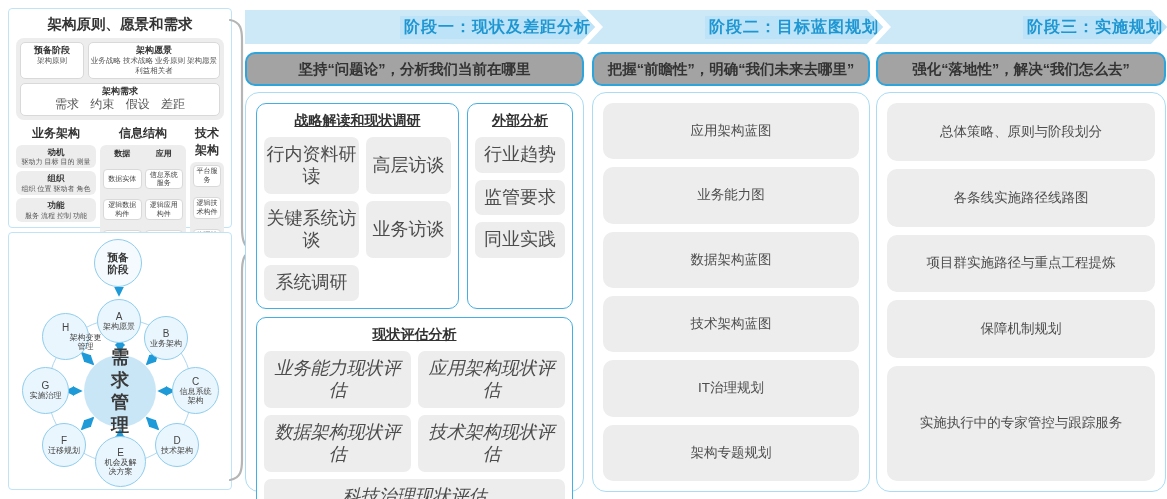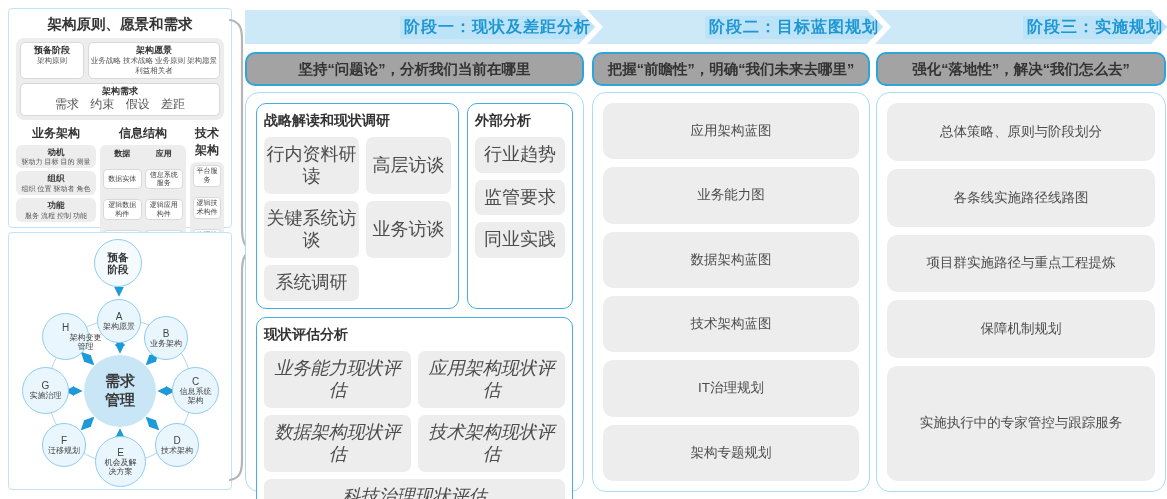--- a/index.html
+++ b/index.html
@@ -51,42 +51,42 @@
   .node-c{left:163px;top:134px;width:47px;height:47px;}
   .node-c .nlabel{width:35px;}
   .node-d{left:146px;top:190px;width:44px;height:44px;}
   .node-e{left:86px;top:203px;width:51px;height:51px;}
   .node-e .nlabel{width:36px;}
   .node-f{left:33px;top:190px;width:44px;height:44px;}
   .node-g{left:13px;top:134px;width:47px;height:47px;}
   .node-h{left:33px;top:80px;width:47px;height:47px;}
   .node-h .nlabel{width:35px;margin-left:40px;}
   .node-center{left:75px;top:122px;width:72px;height:72px;background:#c9e6f7;border:none;}
-  .node-center .nlabel{font-size:15px;font-weight:bold;color:#3a3a3a;width:32px;line-height:1.25;}
+  .node-center .nlabel{font-size:18px;font-weight:bold;color:#3a3a3a;width:32px;line-height:1.25;}
 
   
   .brace{position:absolute;left:226px;top:18px;}
 
   
   .phases{position:absolute;left:245px;top:10px;width:922px;height:482px;}
   .band{position:absolute;top:0;height:34px;background:#cde9f8;display:flex;align-items:center;justify-content:flex-end;}
   .band-title{font-size:16px;font-weight:bold;color:#1e96d2;background:#bce3f7;padding:1px 4px;letter-spacing:1px;}
   .band1{left:0;width:350px;clip-path:polygon(0 0,calc(100% - 16px) 0,100% 50%,calc(100% - 16px) 100%,0 100%);}
   .band2{left:342px;width:296px;clip-path:polygon(0 0,calc(100% - 16px) 0,100% 50%,calc(100% - 16px) 100%,0 100%,16px 50%);}
   .band3{left:630px;width:292px;clip-path:polygon(0 0,calc(100% - 16px) 0,100% 50%,calc(100% - 16px) 100%,0 100%,16px 50%);}
   .subtitle{position:absolute;top:42px;height:34px;background:#a3a3a3;border:2px solid #2da4db;border-radius:10px;box-sizing:border-box;display:flex;align-items:center;justify-content:center;font-size:14.5px;font-weight:bold;color:#333;}
   .sub1{left:0;width:339px;}
   .sub2{left:347px;width:278px;}
   .sub3{left:631px;width:290px;}
   .pcol{position:absolute;top:82px;height:400px;background:#fff;border:1.5px solid #aadcf4;border-radius:14px;box-sizing:border-box;padding:10px;display:flex;flex-direction:column;gap:8px;}
   .pcol1{left:0;width:339px;}
   .pcol2{left:347px;width:278px;}
   .pcol3{left:631px;width:290px;}
   .group{border:1.5px solid #45afe3;border-radius:10px;box-sizing:border-box;padding:7px;background:#fff;}
-  .group-title{font-size:14px;font-weight:bold;color:#333;text-align:left;margin:1px 0 7px;}
+  .group-title{font-size:14px;font-weight:bold;color:#333;text-align:center;margin:1px 0 7px;text-decoration:underline;}
   .g-item{background:#ededed;border-radius:7px;color:#4d4d4d;font-size:18px;text-align:center;display:flex;align-items:center;justify-content:center;padding:7px 2px;line-height:1.2;}
   .row1{display:flex;gap:8px;}
   .g1{flex:2.08;}
   .g1-grid{display:grid;grid-template-columns:1.12fr 1fr;gap:7px;}
   .g2{flex:1;}
   .g2-stack{display:flex;flex-direction:column;gap:7px;}
   .g3-grid{display:grid;grid-template-columns:1fr 1fr;gap:7px;font-style:italic;}
   .g3-grid .span2{grid-column:1 / span 2;}
   .report{flex:1;background:#ededed;border-radius:10px;display:flex;align-items:center;justify-content:center;font-size:14px;color:#4d4d4d;}
   .stack-item{flex:1;background:#ededed;border-radius:10px;display:flex;align-items:center;justify-content:center;font-size:13.5px;color:#4d4d4d;text-align:center;padding:4px;}

